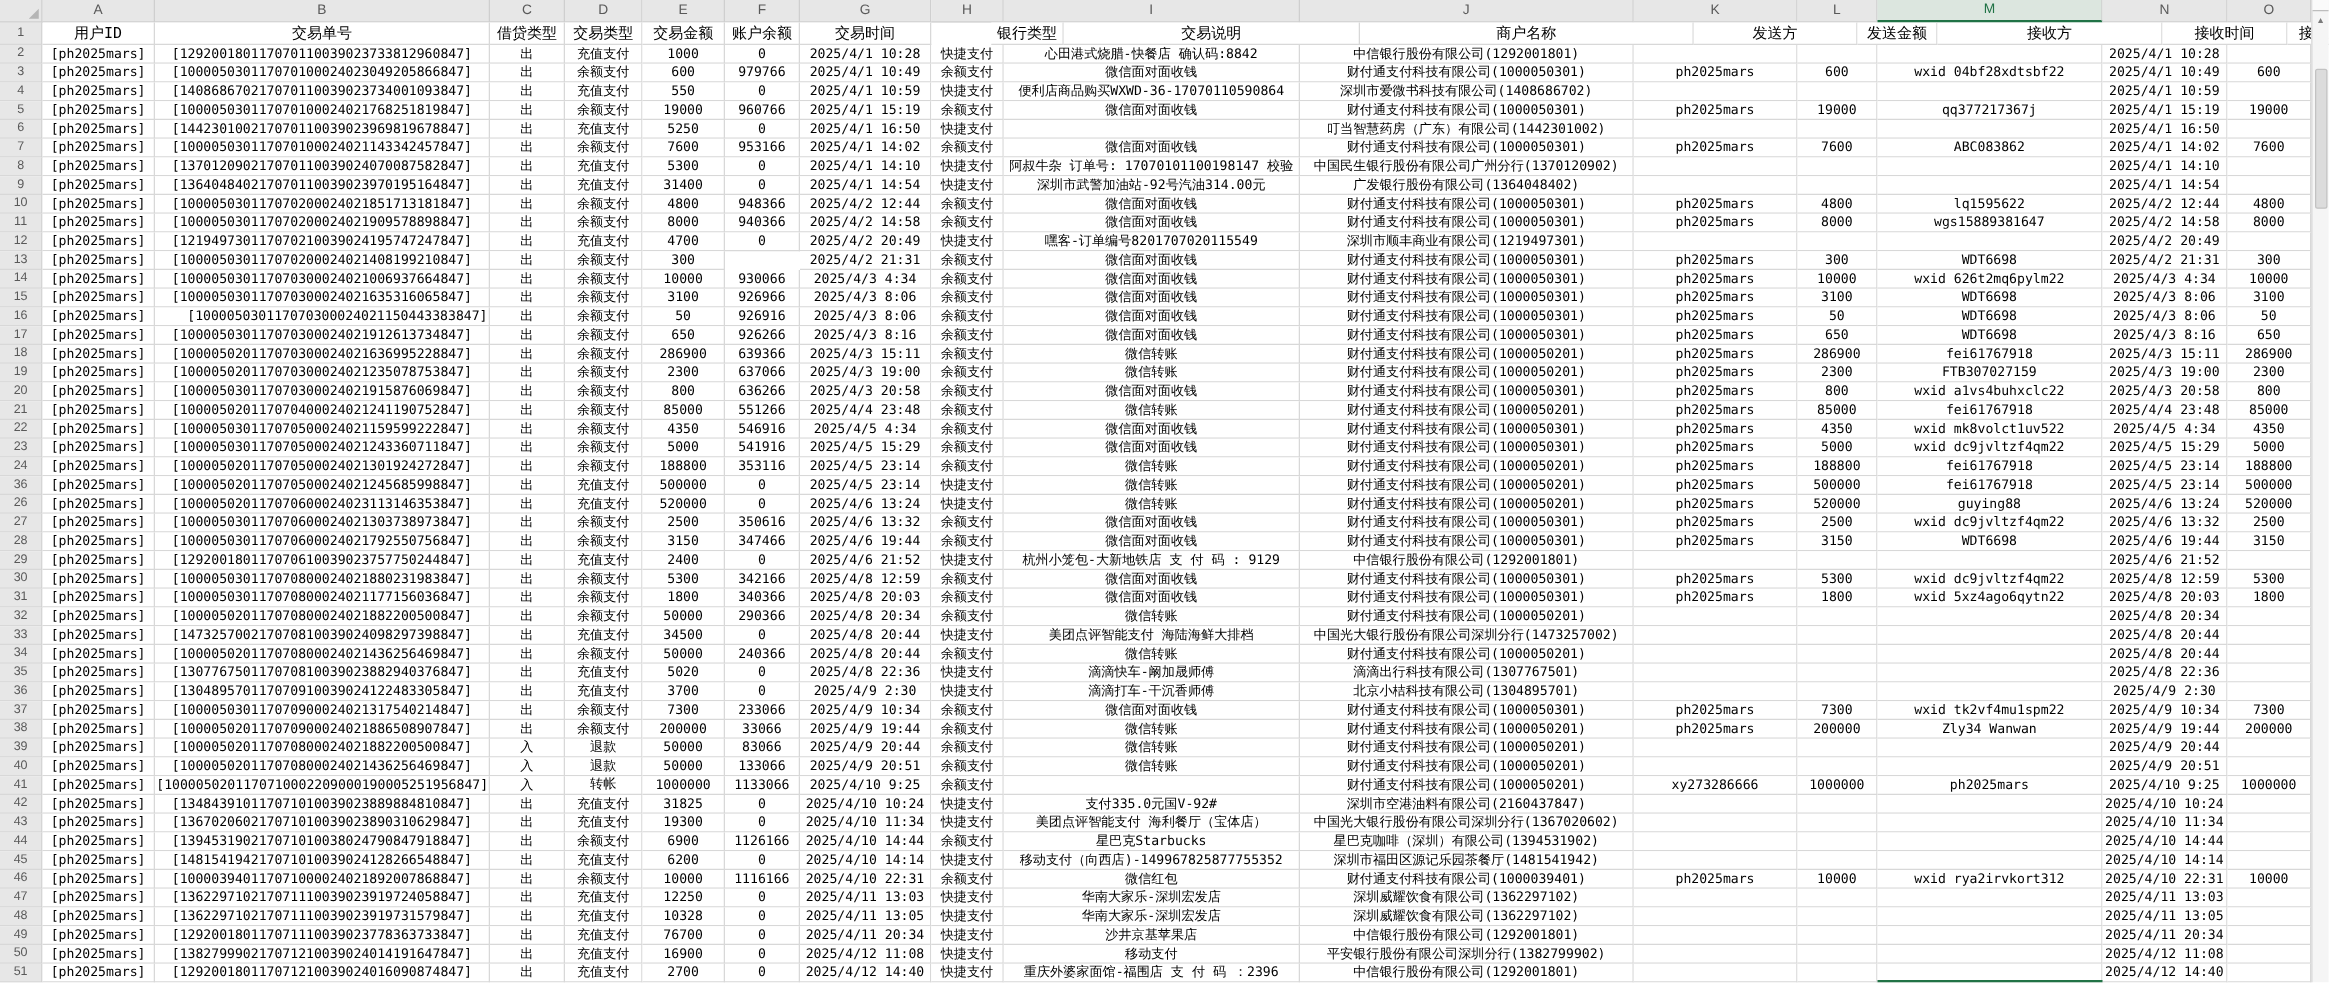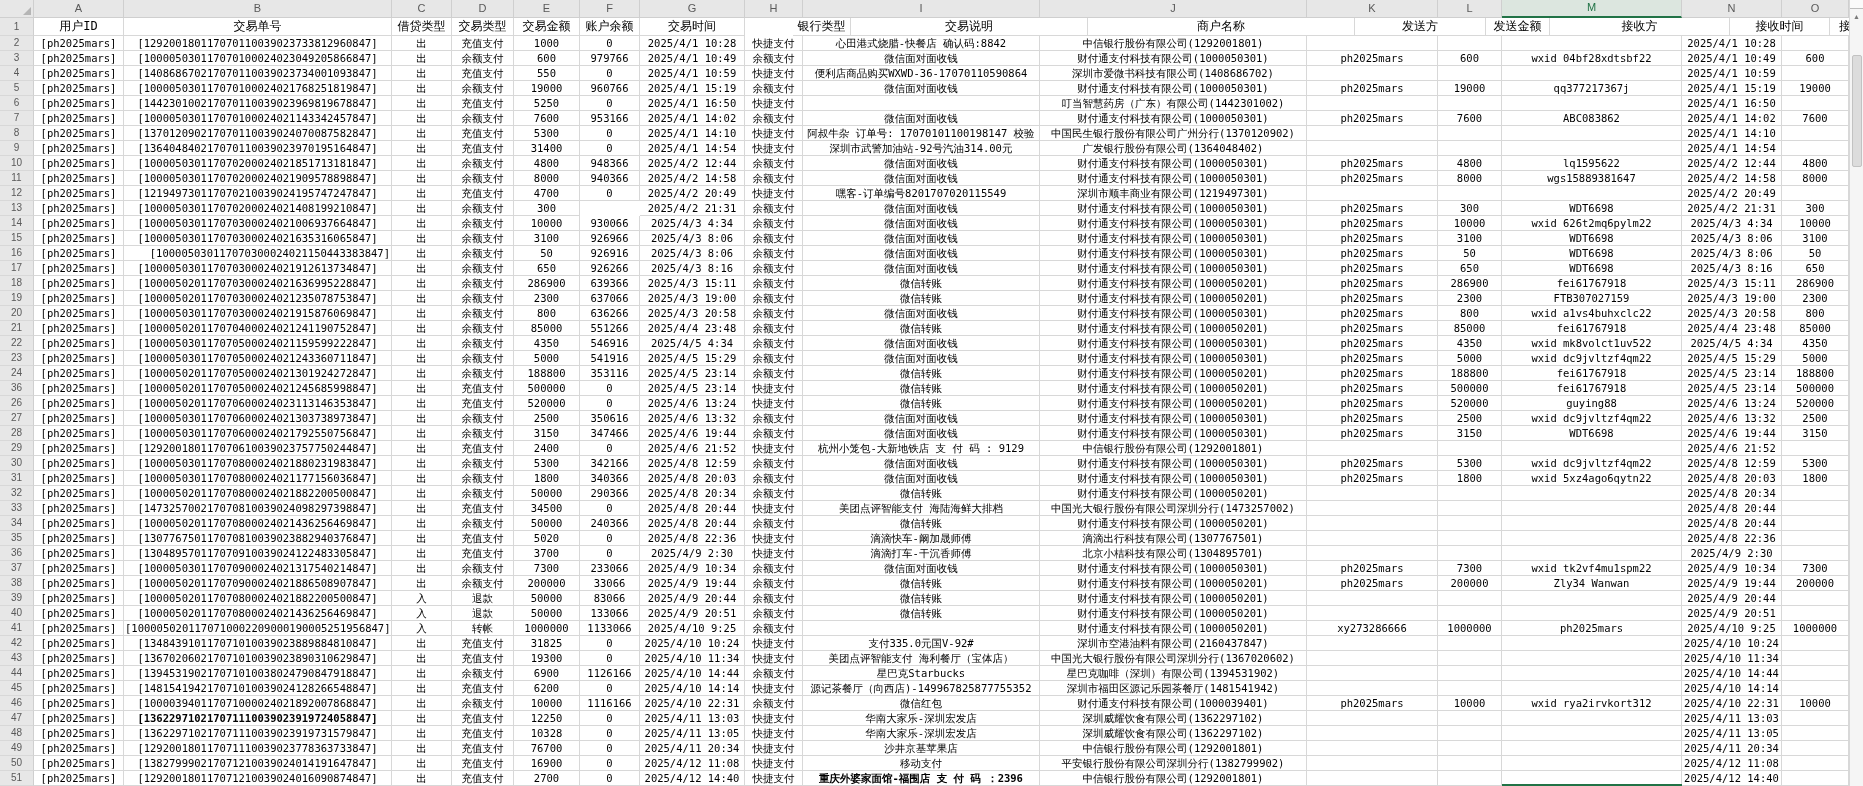--- a/index.html
+++ b/index.html
@@ -779,21 +779,21 @@
         <div class="cell" style="width: 64px;"></div>
         <div class="cell" style="width: 180px;"></div>
         <div class="cell" style="width: 100px;">2025/4/9 20:51</div>
         <div class="cell" style="width: 67px;"></div>
       </div>
       <div class="row">
         <div class="rownum">41</div>
         <div class="cell" style="width: 90px;">[ph2025mars]</div>
         <div class="cell" style="width: 268px;">[1000050201170710002209000190005251956847]</div>
         <div class="cell" style="width: 60px;">入</div>
-        <div class="cell" style="width: 62px;">转帐</div>
+        <div class="cell" style="width: 62px; font-family: Liberation Serif, serif;">转帐</div>
         <div class="cell" style="width: 66px;">1000000</div>
         <div class="cell" style="width: 60px;">1133066</div>
         <div class="cell" style="width: 105px;">2025/4/10 9:25</div>
         <div class="cell" style="width: 58px;">余额支付</div>
         <div class="cell" style="width: 237px;"></div>
         <div class="cell" style="width: 267px;">财付通支付科技有限公司(1000050201)</div>
         <div class="cell" style="width: 131px;">xy273286666</div>
         <div class="cell" style="width: 64px;">1000000</div>
         <div class="cell" style="width: 180px;">ph2025mars</div>
         <div class="cell" style="width: 100px;">2025/4/10 9:25</div>
@@ -856,21 +856,21 @@
       <div class="row">
         <div class="rownum">45</div>
         <div class="cell" style="width: 90px;">[ph2025mars]</div>
         <div class="cell" style="width: 268px;">[148154194217071010039024128266548847]</div>
         <div class="cell" style="width: 60px;">出</div>
         <div class="cell" style="width: 62px;">充值支付</div>
         <div class="cell" style="width: 66px;">6200</div>
         <div class="cell" style="width: 60px;">0</div>
         <div class="cell" style="width: 105px;">2025/4/10 14:14</div>
         <div class="cell" style="width: 58px;">快捷支付</div>
-        <div class="cell" style="width: 237px;">源记茶餐厅（向西店)-149967825877755352</div>
+        <div class="cell" style="width: 237px;">移动支付（向西店)-149967825877755352</div>
         <div class="cell" style="width: 267px;">深圳市福田区源记乐园茶餐厅(1481541942)</div>
         <div class="cell" style="width: 131px;"></div>
         <div class="cell" style="width: 64px;"></div>
         <div class="cell" style="width: 180px;"></div>
         <div class="cell" style="width: 100px;">2025/4/10 14:14</div>
         <div class="cell" style="width: 67px;"></div>
       </div>
       <div class="row">
         <div class="rownum">46</div>
         <div class="cell" style="width: 90px;">[ph2025mars]</div>
@@ -885,21 +885,21 @@
         <div class="cell" style="width: 267px;">财付通支付科技有限公司(1000039401)</div>
         <div class="cell" style="width: 131px;">ph2025mars</div>
         <div class="cell" style="width: 64px;">10000</div>
         <div class="cell" style="width: 180px;">wxid rya2irvkort312</div>
         <div class="cell" style="width: 100px;">2025/4/10 22:31</div>
         <div class="cell" style="width: 67px;">10000</div>
       </div>
       <div class="row">
         <div class="rownum">47</div>
         <div class="cell" style="width: 90px;">[ph2025mars]</div>
-        <div class="cell" style="width: 268px; font-weight: bold;">[136229710217071110039023919724058847]</div>
+        <div class="cell" style="width: 268px;">[136229710217071110039023919724058847]</div>
         <div class="cell" style="width: 60px;">出</div>
         <div class="cell" style="width: 62px;">充值支付</div>
         <div class="cell" style="width: 66px;">12250</div>
         <div class="cell" style="width: 60px;">0</div>
         <div class="cell" style="width: 105px;">2025/4/11 13:03</div>
         <div class="cell" style="width: 58px;">快捷支付</div>
         <div class="cell" style="width: 237px;">华南大家乐-深圳宏发店</div>
         <div class="cell" style="width: 267px;">深圳威耀饮食有限公司(1362297102)</div>
         <div class="cell" style="width: 131px;"></div>
         <div class="cell" style="width: 64px;"></div>
@@ -964,21 +964,21 @@
       <div class="row">
         <div class="rownum">51</div>
         <div class="cell" style="width: 90px;">[ph2025mars]</div>
         <div class="cell" style="width: 268px;">[129200180117071210039024016090874847]</div>
         <div class="cell" style="width: 60px;">出</div>
         <div class="cell" style="width: 62px;">充值支付</div>
         <div class="cell" style="width: 66px;">2700</div>
         <div class="cell" style="width: 60px;">0</div>
         <div class="cell" style="width: 105px;">2025/4/12 14:40</div>
         <div class="cell" style="width: 58px;">快捷支付</div>
-        <div class="cell" style="width: 237px; font-weight: bold;">重庆外婆家面馆-福围店 支 付 码 ：2396</div>
+        <div class="cell" style="width: 237px;">重庆外婆家面馆-福围店 支 付 码 ：2396</div>
         <div class="cell" style="width: 267px;">中信银行股份有限公司(1292001801)</div>
         <div class="cell" style="width: 131px;"></div>
         <div class="cell" style="width: 64px;"></div>
         <div class="cell" style="width: 180px;"></div>
         <div class="cell" style="width: 100px;">2025/4/12 14:40</div>
         <div class="cell" style="width: 67px;"></div>
       </div>
     </div>
 </div>
 

